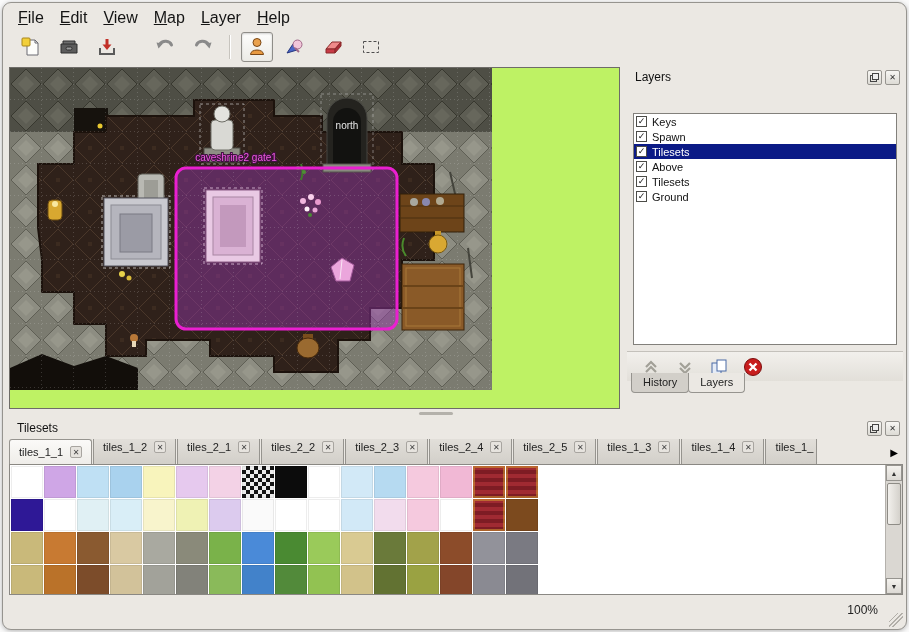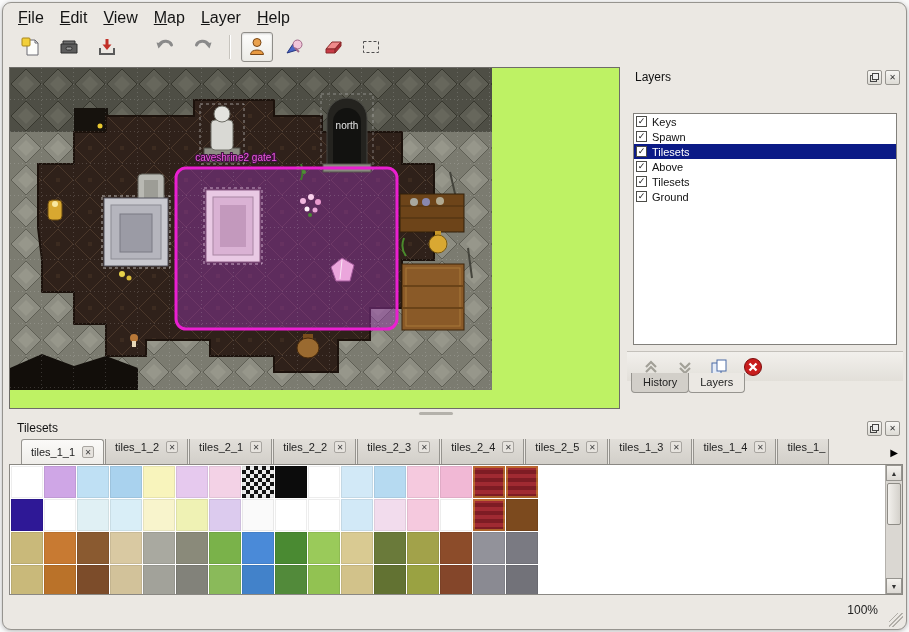--- a/index.html
+++ b/index.html
@@ -62,21 +62,21 @@
   .dock-tab.active { background:#ebe8e3; position:relative; z-index:2; }
 
   
   .splitter { position:absolute; left:6px; right:6px; top:407px; height:6px; }
   .splitter .grip { position:absolute; left:46%; top:2px; width:34px; height:3px; background:#b4b1ab; border-radius:2px; }
 
   
   .tilesets-dock { position:absolute; left:6px; top:414px; width:894px; height:184px; }
   .tilesets-dock .dock-titlebar { height:22px; }
   .ts-tabbar { position:absolute; left:0; top:22px; right:0; height:25px; display:flex; align-items:flex-end; }
-  .ts-tabs { display:flex; align-items:flex-end; overflow:hidden; flex:1; height:25px;margin-left:12px; }
+  .ts-tabs { display:flex; align-items:flex-end; overflow:hidden; flex:1; height:25px; }
   .ts-tab { flex:none; display:flex; align-items:center; gap:7px; font-size:11px; color:#222;
     background:linear-gradient(#e8e5e0,#d2cfc9); border:1px solid #96948f; border-bottom:none;
     border-radius:3px 3px 0 0; padding:3px 9px; height:36px; margin-right:1px; white-space:nowrap; }
   .ts-tab.active { background:linear-gradient(#fbfaf8,#efede9); height:25px; z-index:2; }
   .ts-tab.cut { width:52px; overflow:hidden; padding-right:0; }
   .tab-close { width:12px; height:12px; font-size:8px; line-height:11px; text-align:center; color:#444;
     border:1px solid #a8a5a0; border-radius:2px; background:#e6e3de; flex:none; }
   .tab-scroll { flex:none; width:18px; height:24px; background:transparent; border:none; font-size:10px;
     color:#000; padding:0; }
   .ts-content { position:absolute; left:0; top:47px; right:0; height:131px; background:#fff;

